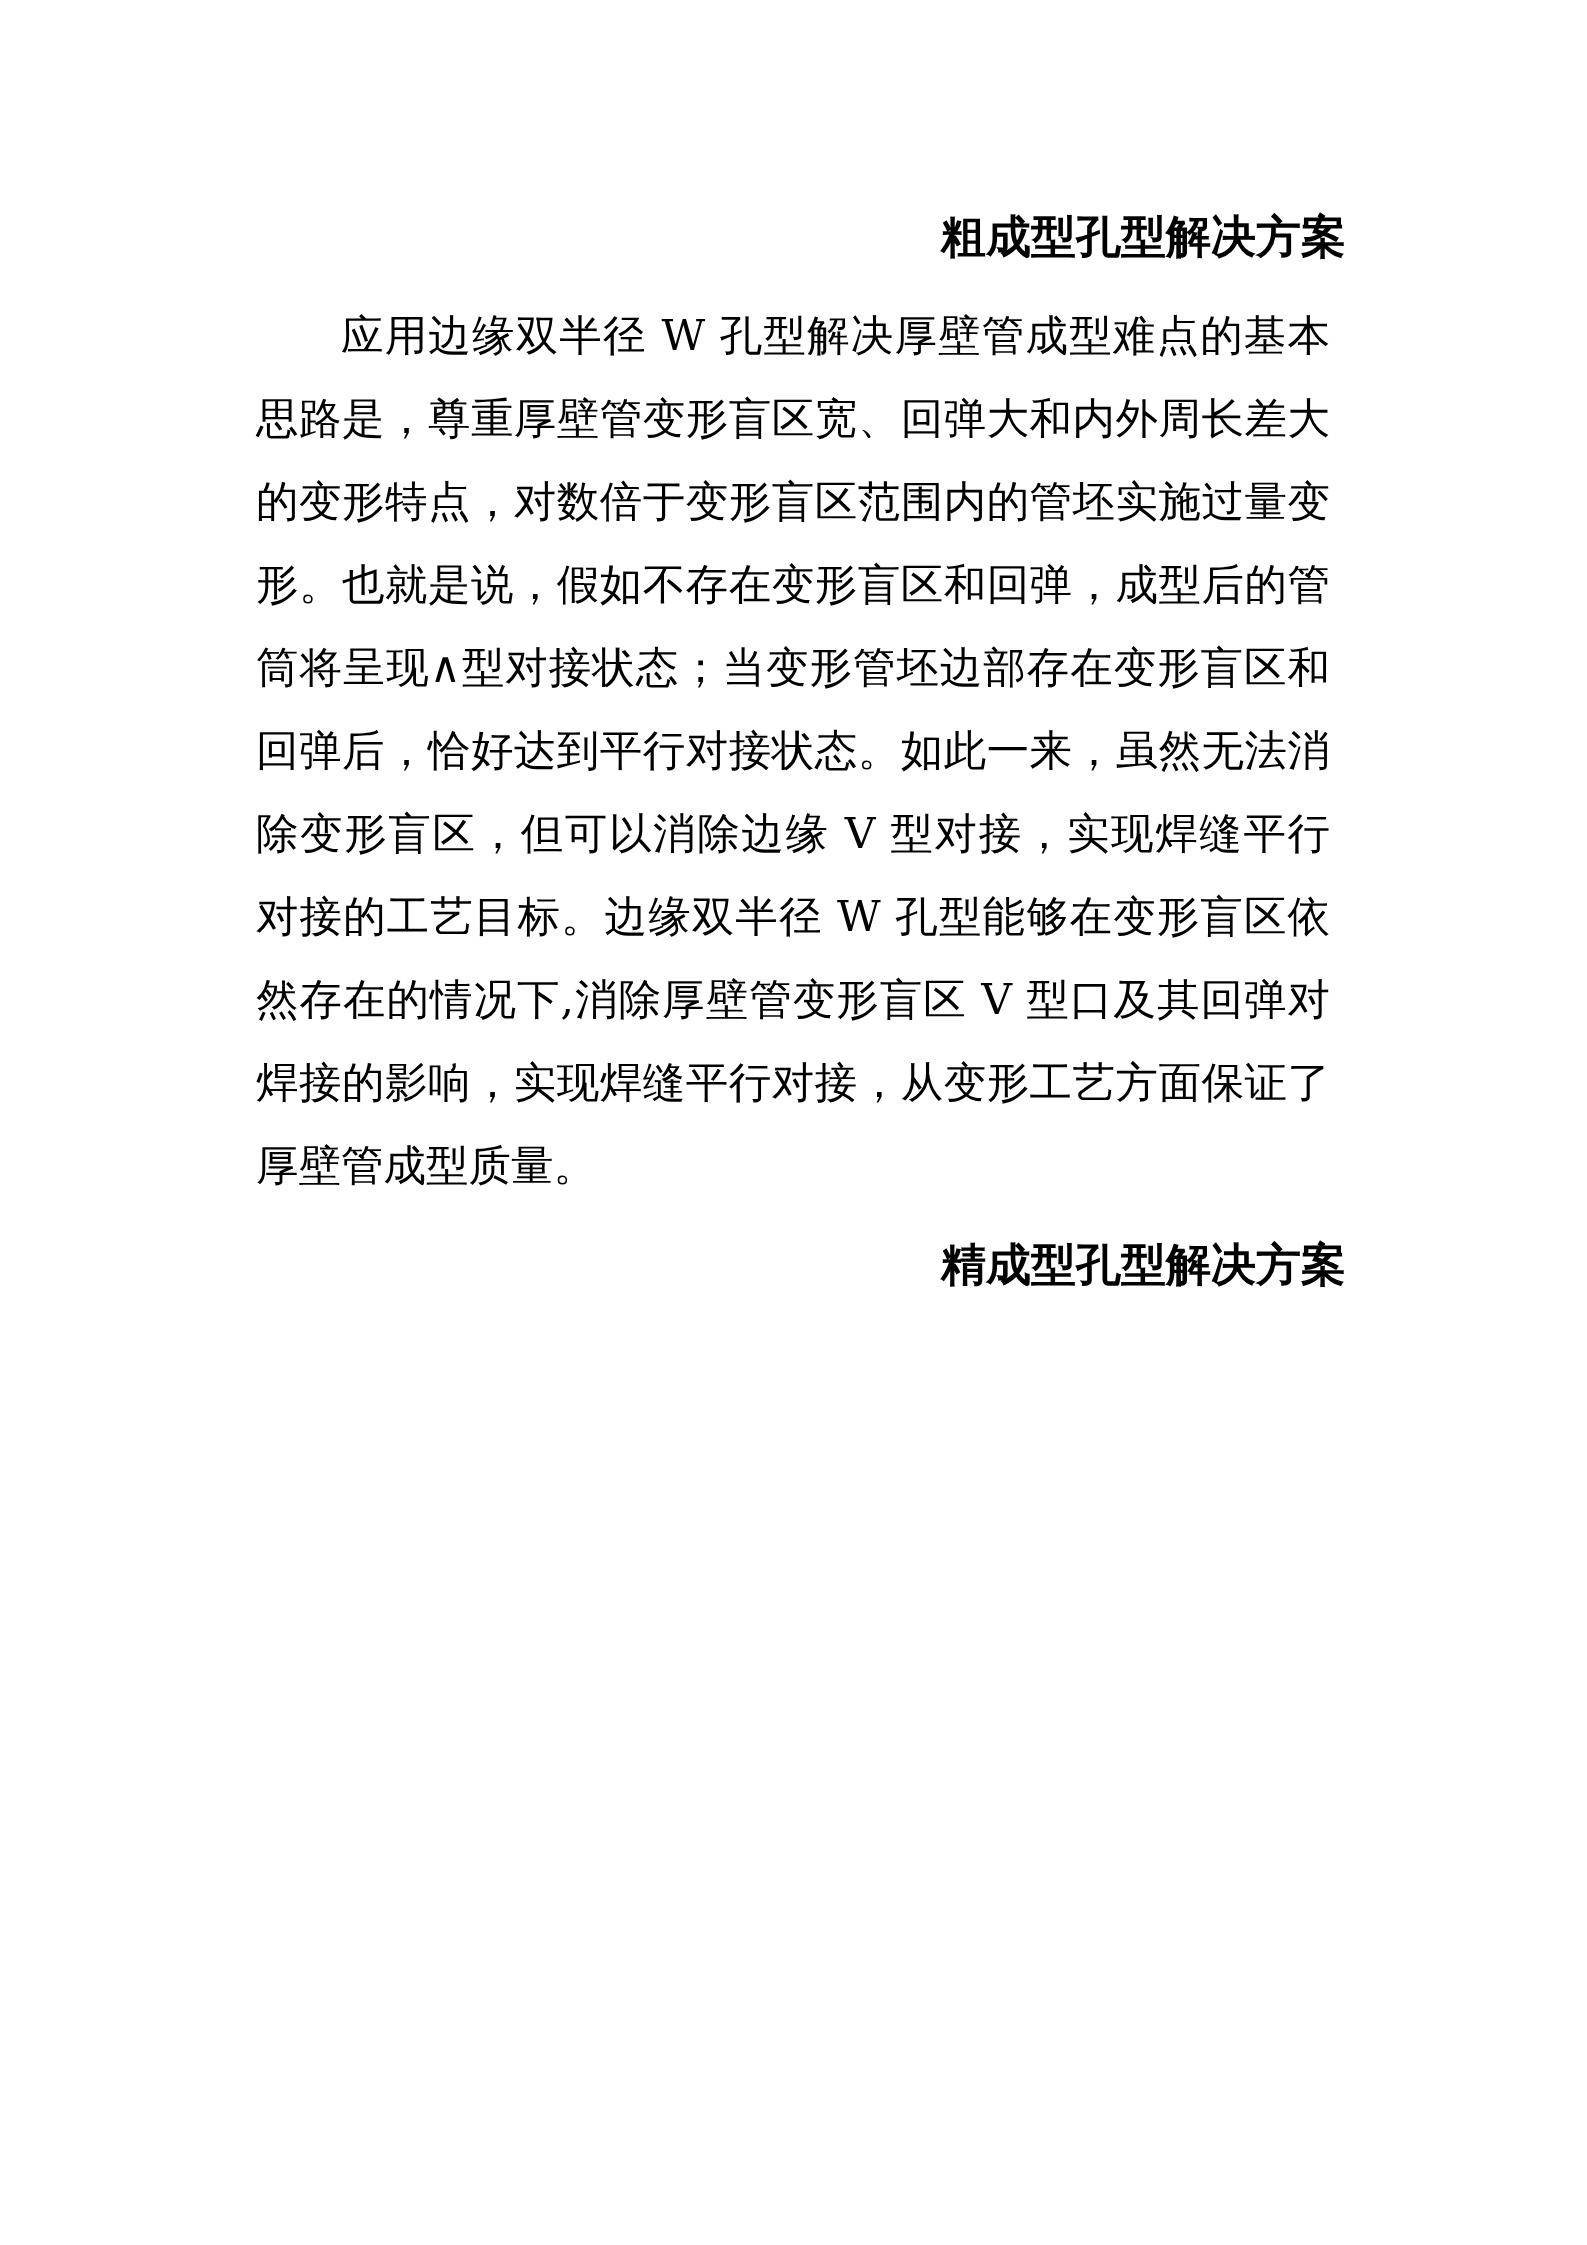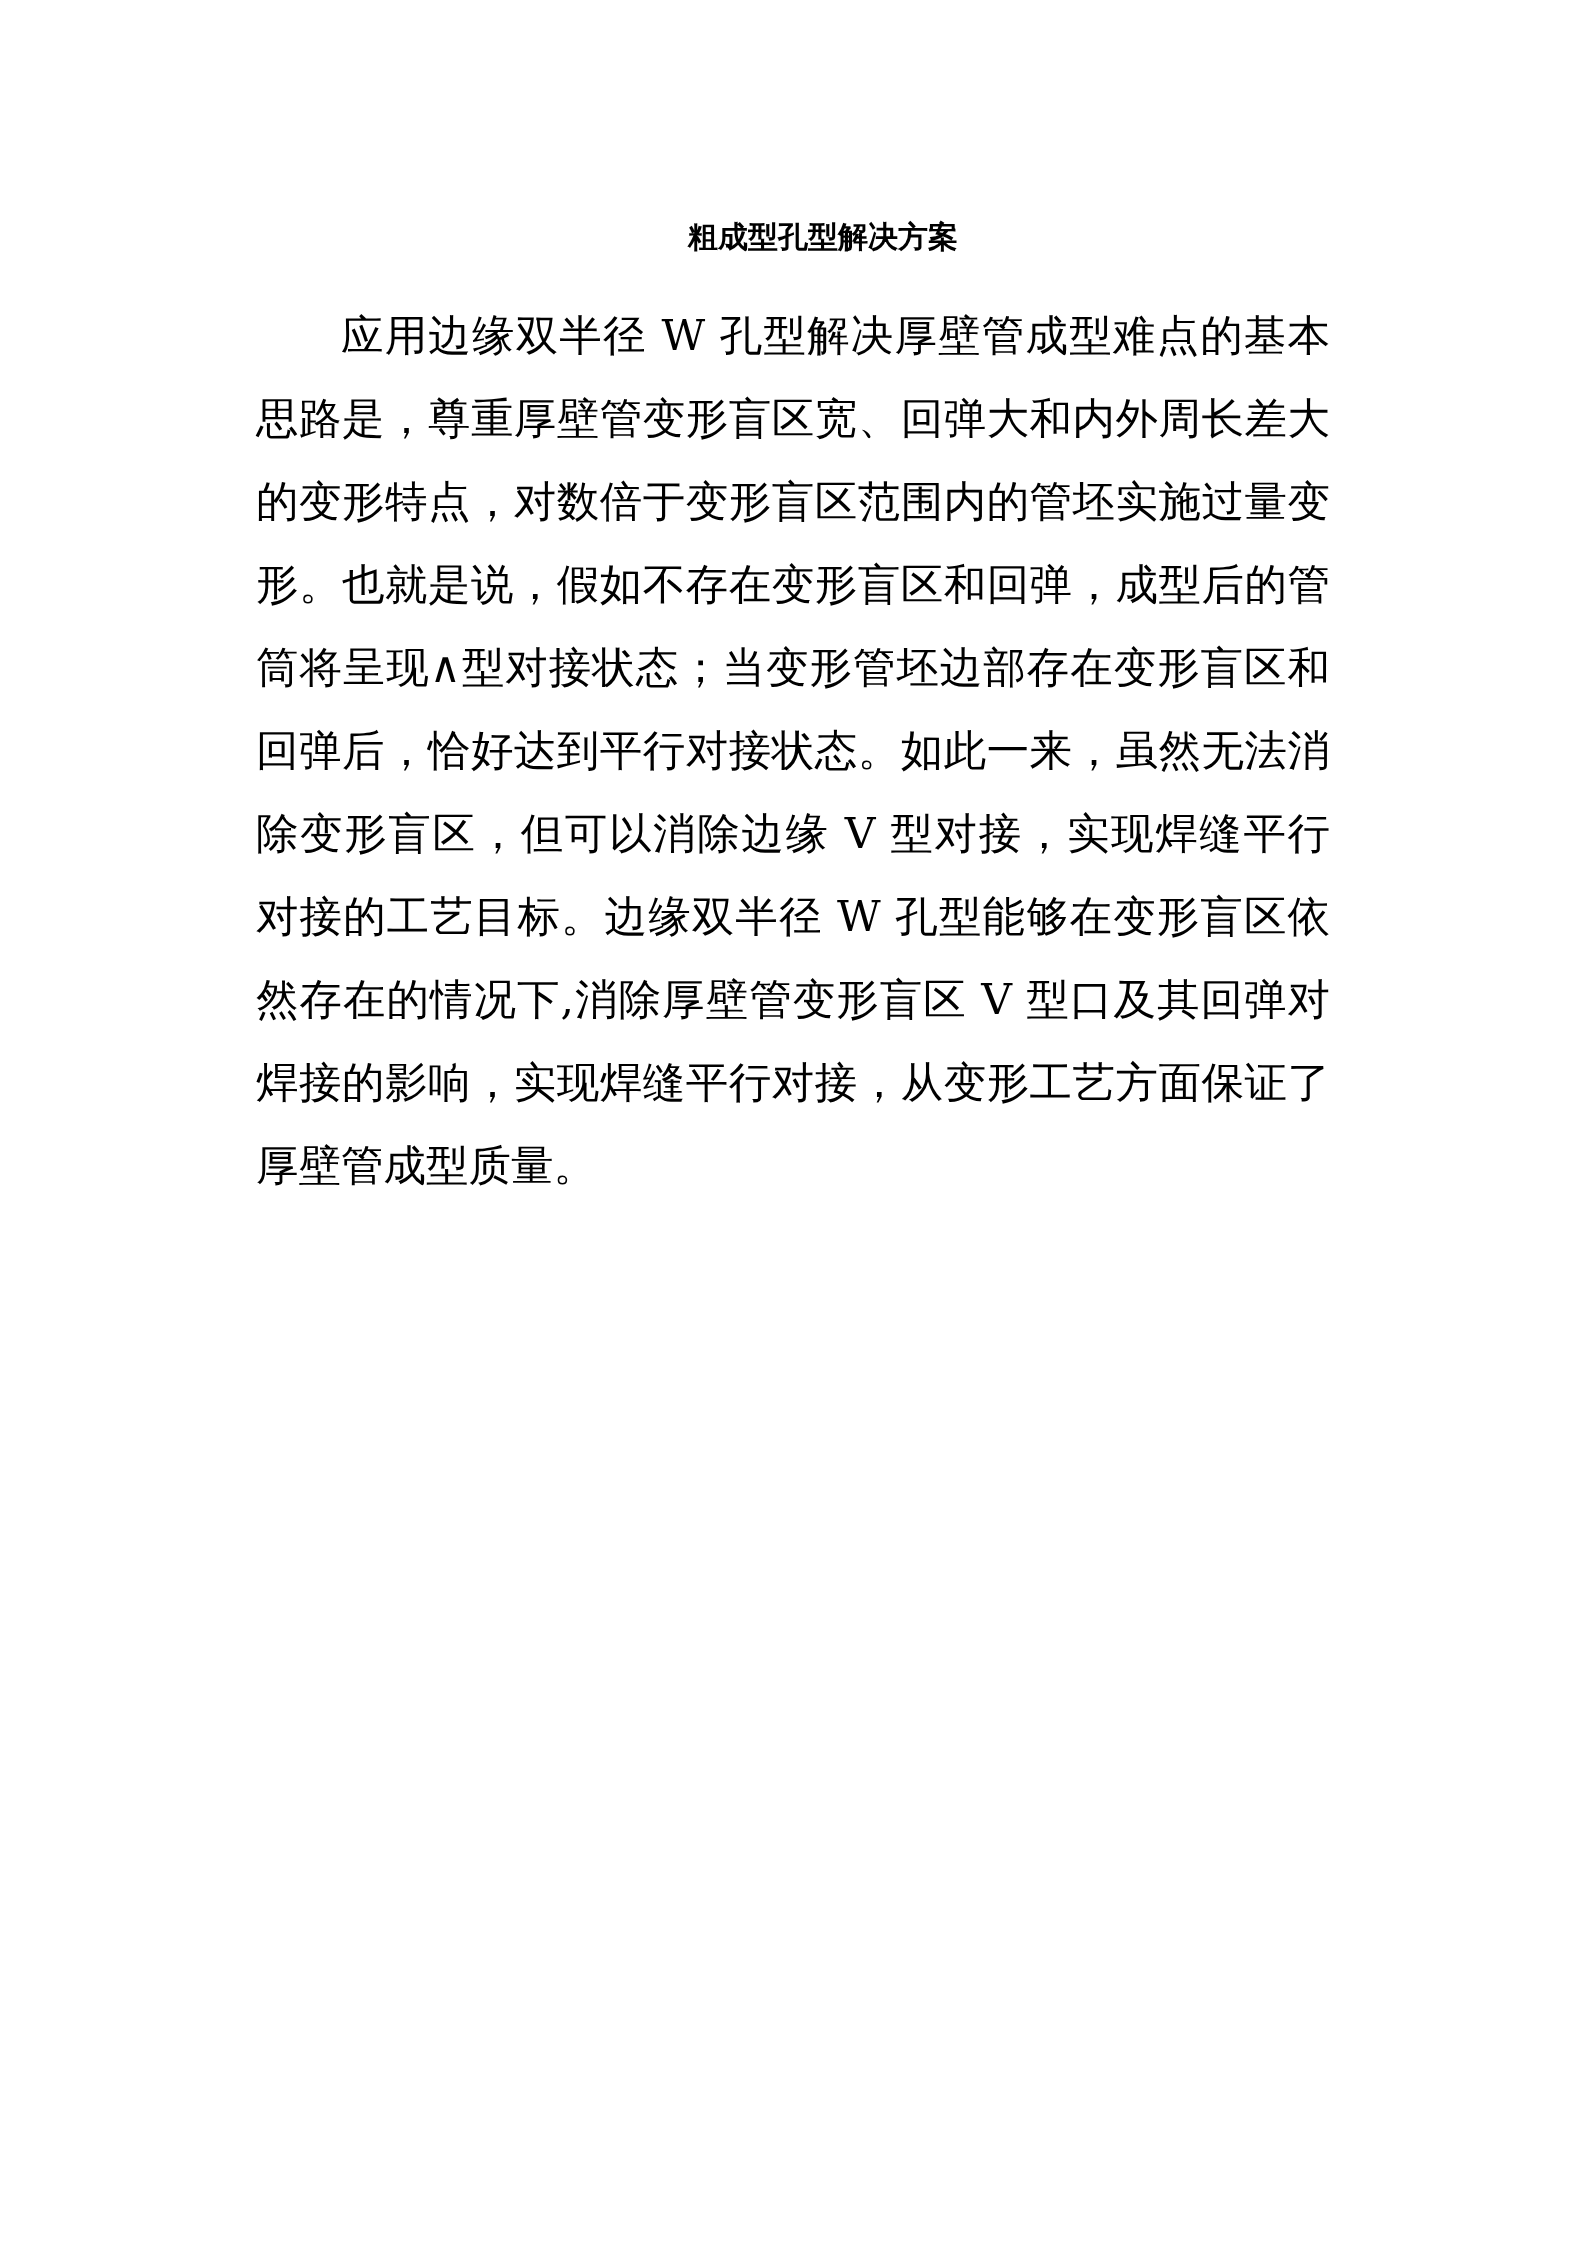--- a/index.html
+++ b/index.html
@@ -22,25 +22,25 @@
     color: #000000;
     font-family: "DejaVu Serif", "Liberation Serif", serif;
     font-size: 42.5px;
     line-height: 83px;
     text-align: justify;
     text-justify: inter-character;
   }
   .doc-heading {
     margin: 0;
     padding: 0;
-    font-size: 30px;
+    font-size: 45px;
     line-height: 83px;
     font-weight: bold;
     text-indent: 2em;
-    text-align: center;
+    text-align: right;
   }
   .doc-para {
     margin: 16px;
     padding: 0;
     text-indent: 2em;
     word-break: break-all;
     overflow-wrap: anywhere;
   }
 </style>
 </head>
@@ -48,16 +48,17 @@
 
 <div class="page">
   <div class="content">
 
     <section>
       <h2 class="doc-heading">粗成型孔型解决方案</h2>
       <p class="doc-para">应用边缘双半径 W 孔型解决厚壁管成型难点的基本思路是，尊重厚壁管变形盲区宽、回弹大和内外周长差大的变形特点，对数倍于变形盲区范围内的管坯实施过量变形。也就是说，假如不存在变形盲区和回弹，成型后的管筒将呈现∧型对接状态；当变形管坯边部存在变形盲区和回弹后，恰好达到平行对接状态。如此一来，虽然无法消除变形盲区，但可以消除边缘 V 型对接，实现焊缝平行对接的工艺目标。边缘双半径 W 孔型能够在变形盲区依然存在的情况下,消除厚壁管变形盲区 V 型口及其回弹对焊接的影响，实现焊缝平行对接，从变形工艺方面保证了厚壁管成型质量。</p>
     </section>
 
     <section>
+      <h2 class="doc-heading">精成型孔型解决方案</h2>
     </section>
 
   </div>
 </div>
 
 </body></html>

